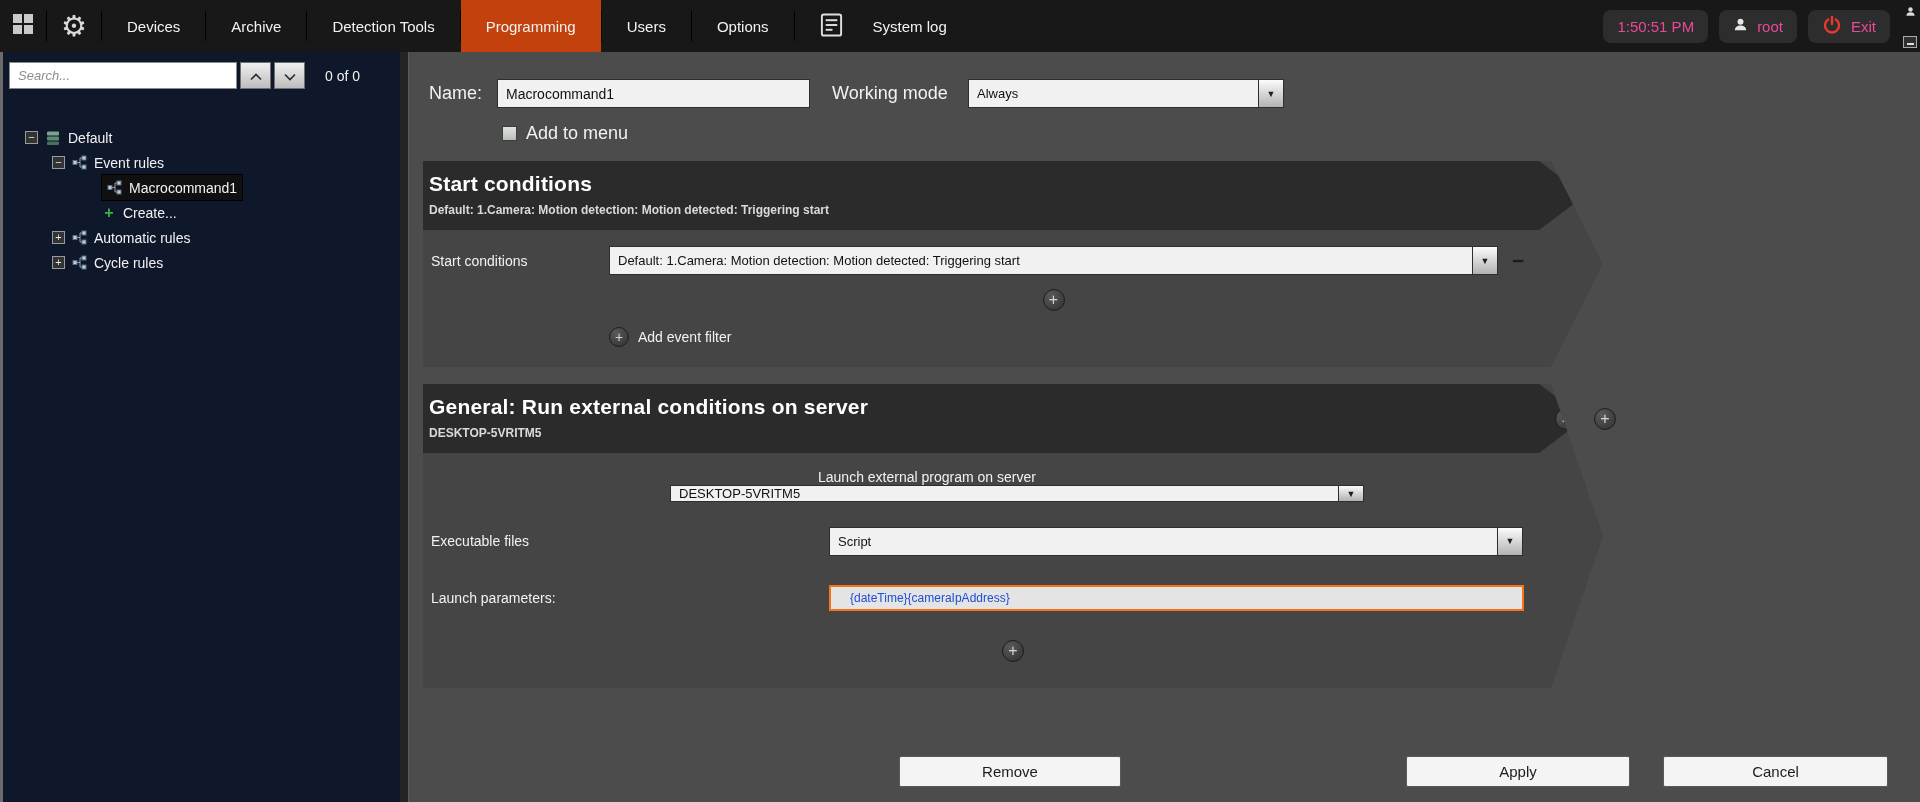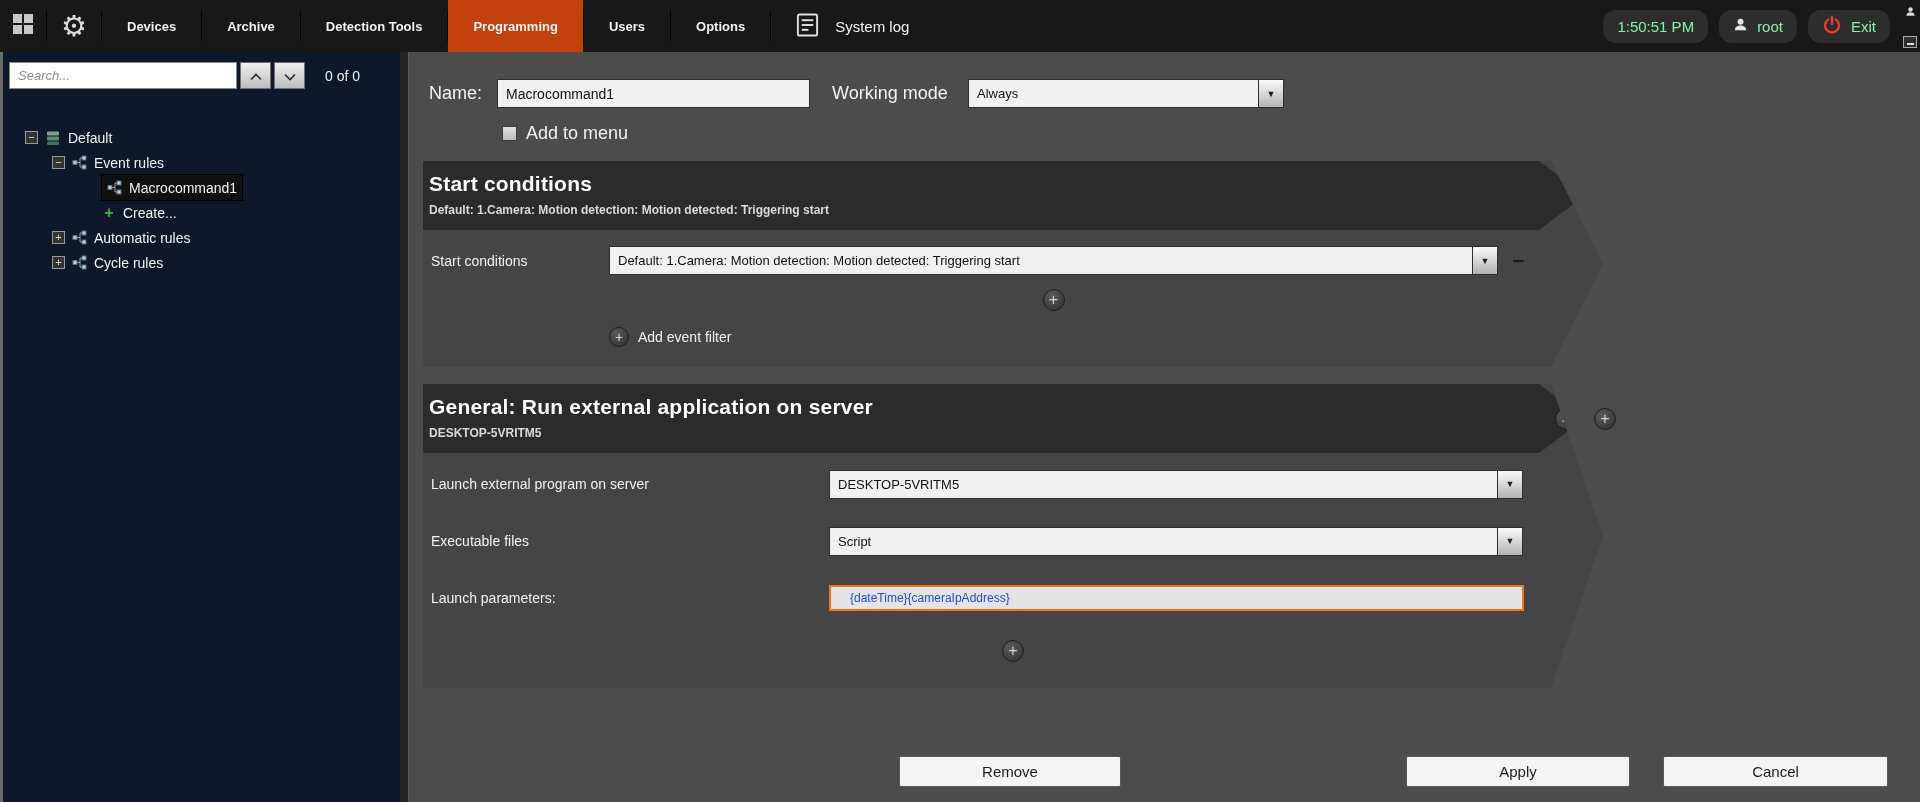--- a/index.html
+++ b/index.html
@@ -5,25 +5,25 @@
   * { margin:0; padding:0; box-sizing:border-box; }
   html,body { width:1920px; height:802px; overflow:hidden; background:#4c4c4c;
               font-family:"Liberation Sans","DejaVu Sans",sans-serif; }
   .app { width:100%; height:100%; display:flex; flex-direction:column; }
 
   
   .topbar { height:52px; background:#181818; display:flex; align-items:stretch; flex-shrink:0; position:relative; }
   .tile-btn { width:46px; display:flex; align-items:center; justify-content:center; cursor:pointer; }
   .gear-btn { width:54px; display:flex; align-items:center; justify-content:center; font-size:29px; color:#d9d9d9; cursor:pointer; }
   .vsep { width:1px; background:#000; margin:11px 0; }
-  .menu-item { padding:4px 25px; display:flex; align-items:center; color:#f2f2f2; font-size:13px; cursor:pointer; white-space:nowrap;font-weight:bold; }
+  .menu-item { padding:4px 25px; display:flex; align-items:center; color:#f2f2f2; font-size:15px; cursor:pointer; white-space:nowrap; }
   .menu-item.active { background:#c2410c; }
-  .syslog { display:flex; align-items:center; gap:15px; padding:0 24px; color:#f2f2f2; font-size:15px; cursor:pointer; }
+  .syslog { display:flex; align-items:center; gap:29px; padding:0 24px; color:#f2f2f2; font-size:15px; cursor:pointer; }
   .tb-right { margin-left:auto; display:flex; align-items:center; gap:11px; padding-right:30px; }
-  .pill { background:#2d2d2d; border-radius:13px; height:33px; display:flex; align-items:center; gap:9px; padding:0 14px; color:#86efac; font-size:15px; }
+  .pill { background:#2d2d2d; border-radius:8px; height:33px; display:flex; align-items:center; gap:9px; padding:0 14px; color:#ec4899; font-size:15px; }
   .corner { position:absolute; right:3px; top:0; height:52px; display:flex; flex-direction:column; align-items:center; justify-content:space-between; padding:3px 0 4px 0; }
   .mini-box { width:14px; height:12px; border:1px solid #aaa; background:#2f2f2f; display:flex; align-items:flex-end; justify-content:center; }
   .mini-box span { display:block; width:7px; height:2px; background:#ddd; margin-bottom:2px; }
 
   
   .body { flex:1; display:flex; min-height:0; }
   .sidebar { width:400px; background:#0f172a; border-left:3px solid #6b6b6b; display:flex; flex-direction:column; }
   .divider { width:9px; background:#242424; border-right:1px solid #5c5c5c; }
   .main { flex:1; background:#4c4c4c; position:relative; padding:0 0 0 14px; overflow:hidden; }
 
@@ -72,21 +72,21 @@
 
   .cond-row { display:flex; align-items:center; margin:16px 0 0 8px; }
   .cond-label { width:178px; color:#f2f2f2; font-size:14px; }
   .cond-combo .val { width:863px; }
   .minus-btn { margin-left:14px; background:none; border:none; color:#1c1c1c; font-size:21px; font-weight:bold; cursor:pointer; line-height:1; }
   .plus-row { width:889px; margin-left:186px; display:flex; justify-content:center; margin-top:14px; }
   .aef-row { display:flex; align-items:center; gap:9px; margin:16px 0 10px 186px; color:#f2f2f2; font-size:14px; cursor:pointer; }
   .aef-row .circle-btn { width:20px; height:20px; font-size:14px; }
 
   .g-row { display:flex; align-items:center; margin:0 0 27px 8px; height:30px; }
-  .g-row.first { margin-top:16px; }
+  .g-row.first { margin-top:16px;flex-direction:column; }
   .g-label { width:398px; color:#f2f2f2; font-size:14px; }
   .g-combo .val { width:668px; }
   .param-input { width:695px; height:26px; background:#e4e4e4; border:2px solid #f97316; font-size:12px; padding:0 19px; color:#1d4ed8; font-family:inherit; }
   .g-plus { display:flex; justify-content:center; margin:6px 0 16px 0; }
 
   .section2-wrap { position:relative; width:1180px; }
   .add-action { position:absolute; right:-13px; top:24px; z-index:5; }
 
   
   .footer-btn { position:absolute; bottom:15px; height:31px; background:#f4f4f4; border:1px solid #5a5a5a; border-radius:2px;
@@ -310,21 +310,21 @@
           <div class="circle-btn">
             <span>+</span>
           </div>
           <span>Add event filter</span>
         </div>
       </section>
 
       <div class="section2-wrap">
         <section class="section">
           <div class="banner">
-            <h1>General: Run external application on server</h1>
+            <h1>General: Run external conditions on server</h1>
             <div class="sub">DESKTOP-5VRITM5</div>
             <div class="circle-btn banner-close">
               <span>×</span>
             </div>
           </div>
 
           <div class="g-row first">
             <span class="g-label">Launch external program on server</span>
             <div class="combo g-combo">
               <div class="val">DESKTOP-5VRITM5</div>

